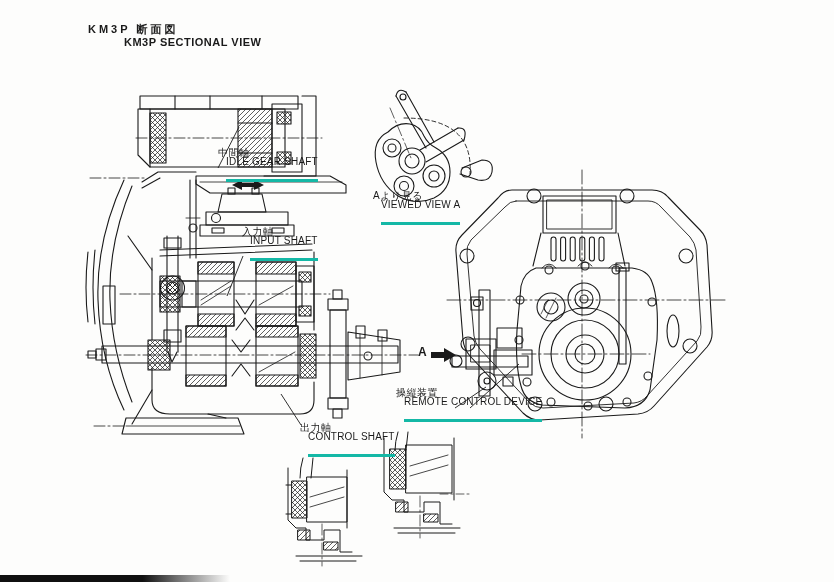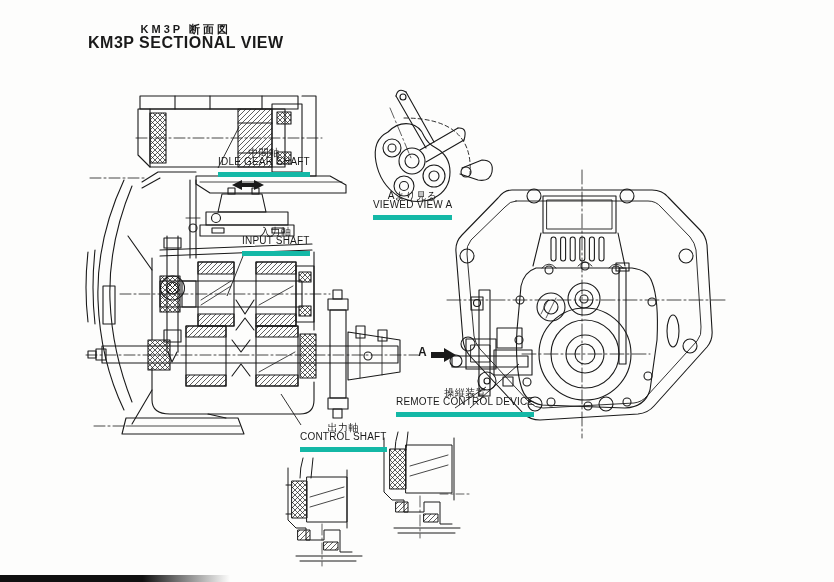--- a/index.html
+++ b/index.html
@@ -3,29 +3,28 @@
 <meta charset="utf-8">
 <style>
   html,body{margin:0;padding:0;}
   .page{
     position:relative;
     width:834px;height:582px;
     background:#fdfdfc;
     overflow:hidden;
     font-family:"Liberation Sans", sans-serif;
     color:#1a1a1a;
-    text-align:center;
   }
   .art{position:absolute;left:0;top:0;}
   .title-block{position:absolute;left:88px;top:23px;line-height:13px;}
   .title-jp{font-size:11px;font-weight:bold;letter-spacing:3px;white-space:nowrap;}
-  .title-en{font-size:16px;font-weight:bold;letter-spacing:0.5px;white-space:nowrap;}
+  .title-en{font-size:11px;font-weight:bold;letter-spacing:0.5px;white-space:nowrap;margin-left:36px;}
   .lbl{position:absolute;font-size:10px;font-weight:normal;line-height:8.5px;white-space:nowrap;}
   .lbl .jp{display:block;letter-spacing:0.5px;}
-  .lbl .en{display:inline-block;border-bottom:5px solid #14b8a6;padding-bottom:6px;letter-spacing:0.2px;}
+  .lbl .en{display:inline-block;border-bottom:3px solid #14b8a6;padding-bottom:13px;letter-spacing:0.2px;margin-left:8px;}
   .a-marker{position:absolute;left:418px;top:345px;font-size:12px;font-weight:bold;}
   .scan-bar{position:absolute;left:0;bottom:0;width:230px;height:7px;
     background:linear-gradient(to right,#101010 0%,#101010 62%,#6a6a6a 76%,rgba(120,120,120,0) 100%);}
 </style>
 </head>
 <body>
 
 <div class="page">
 
   <svg class="art" width="834" height="582" viewBox="0 0 834 582">

